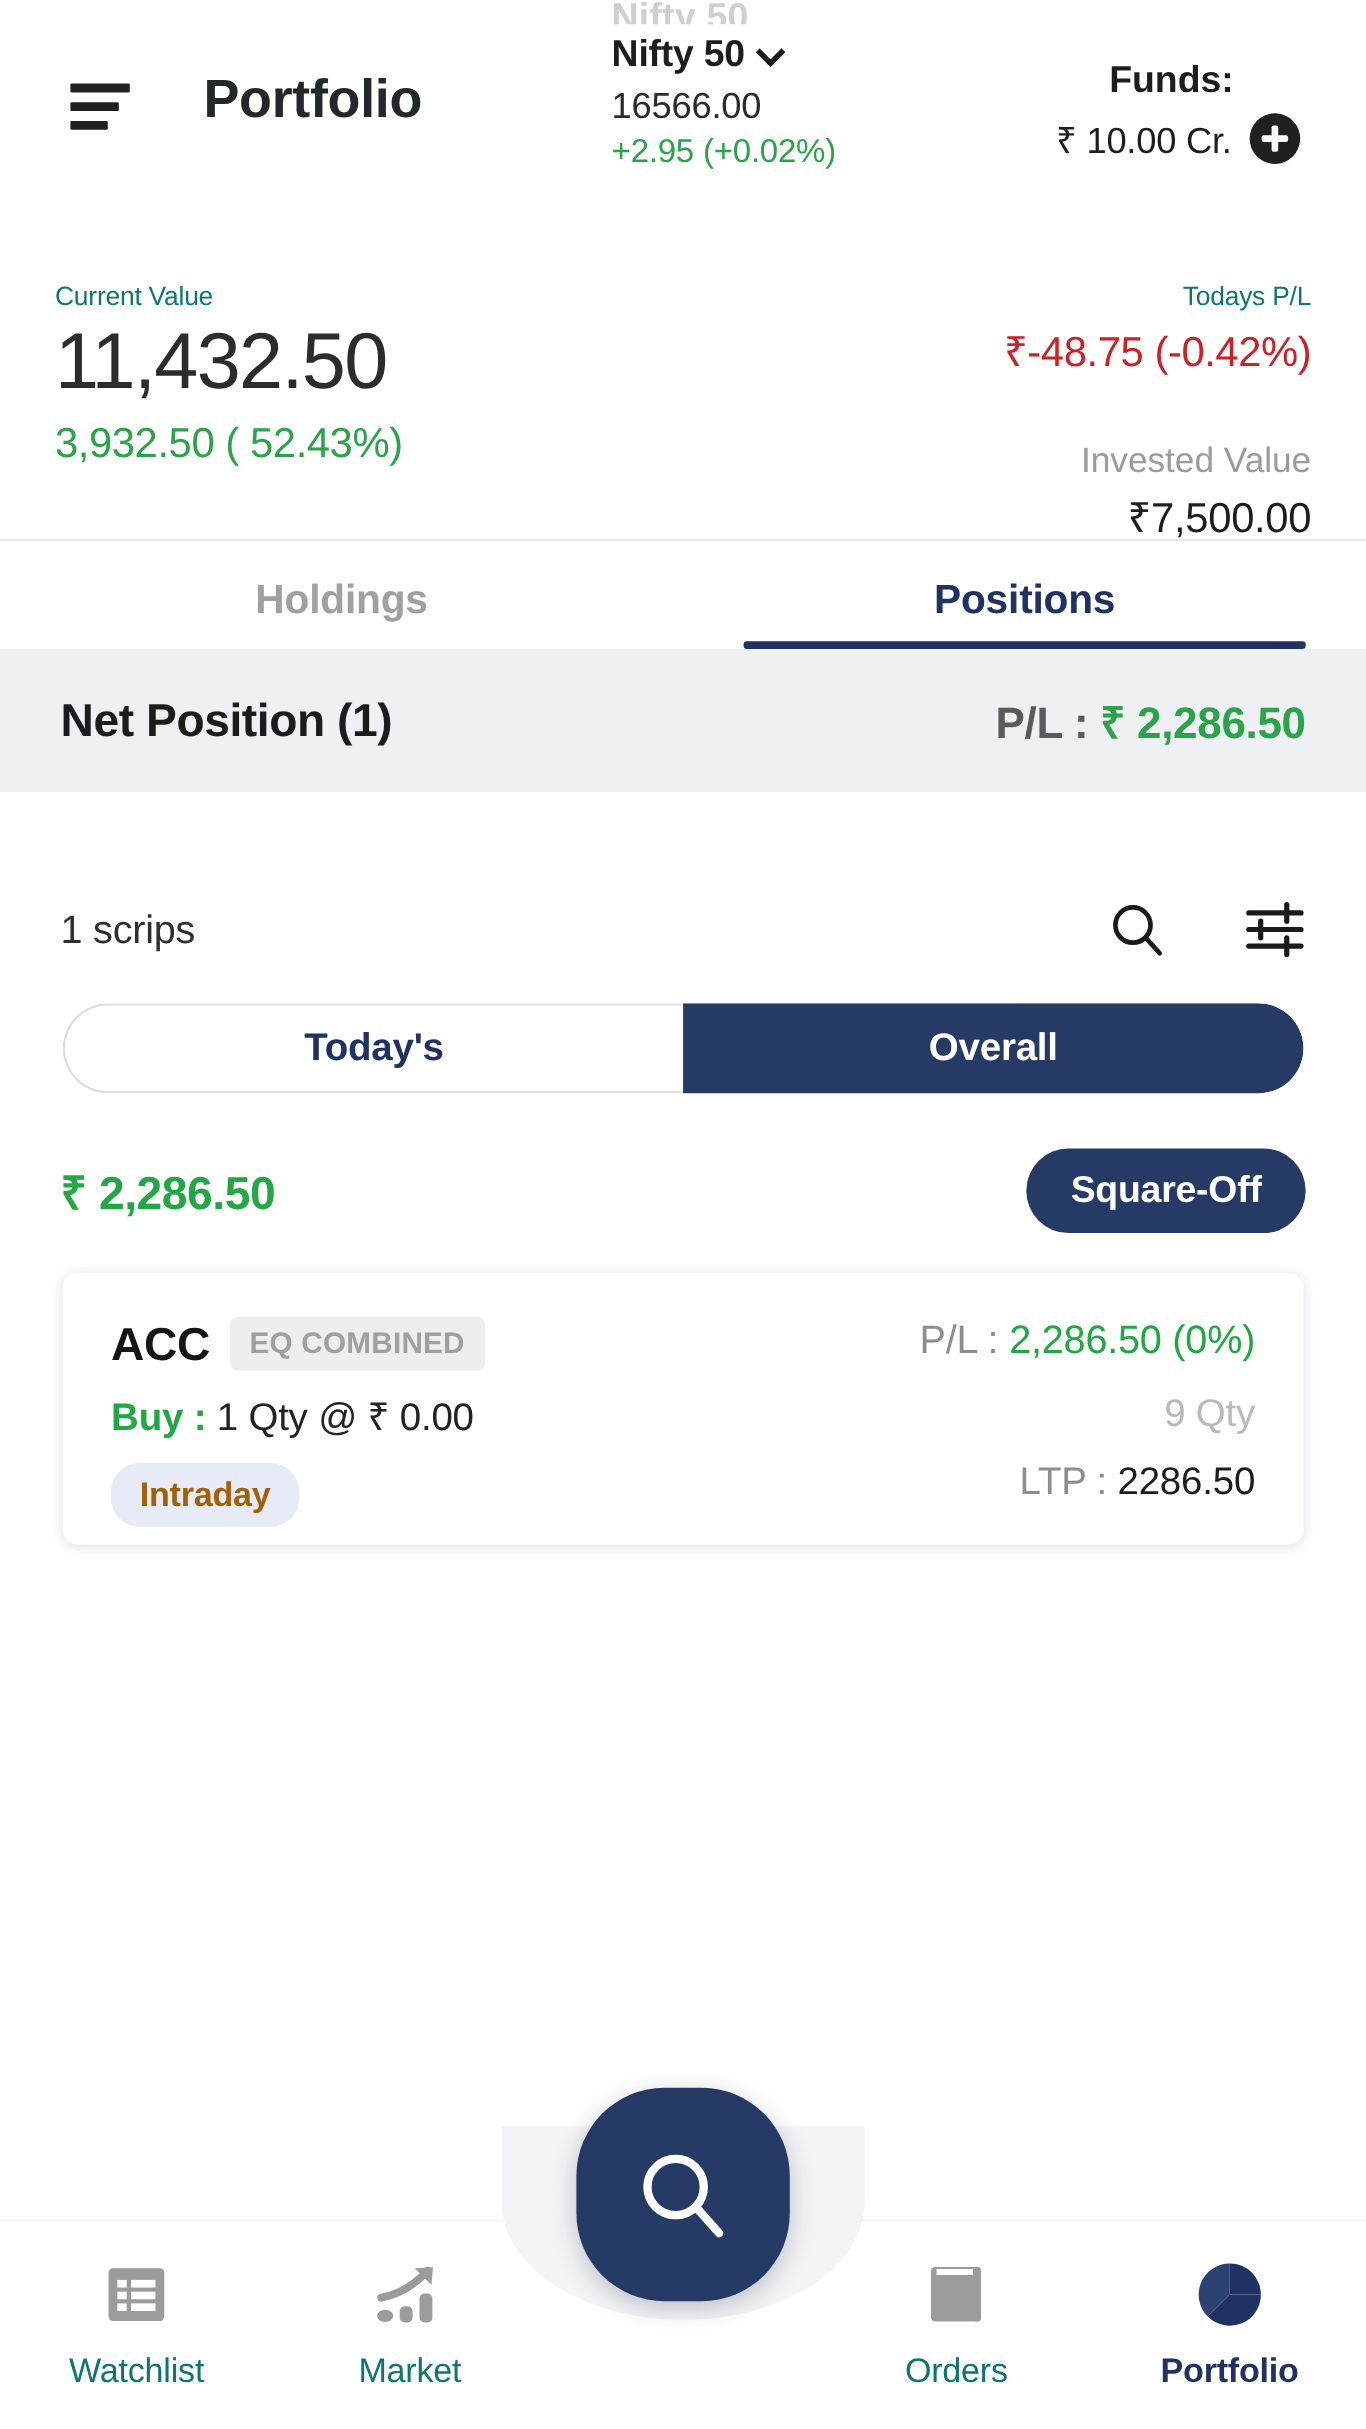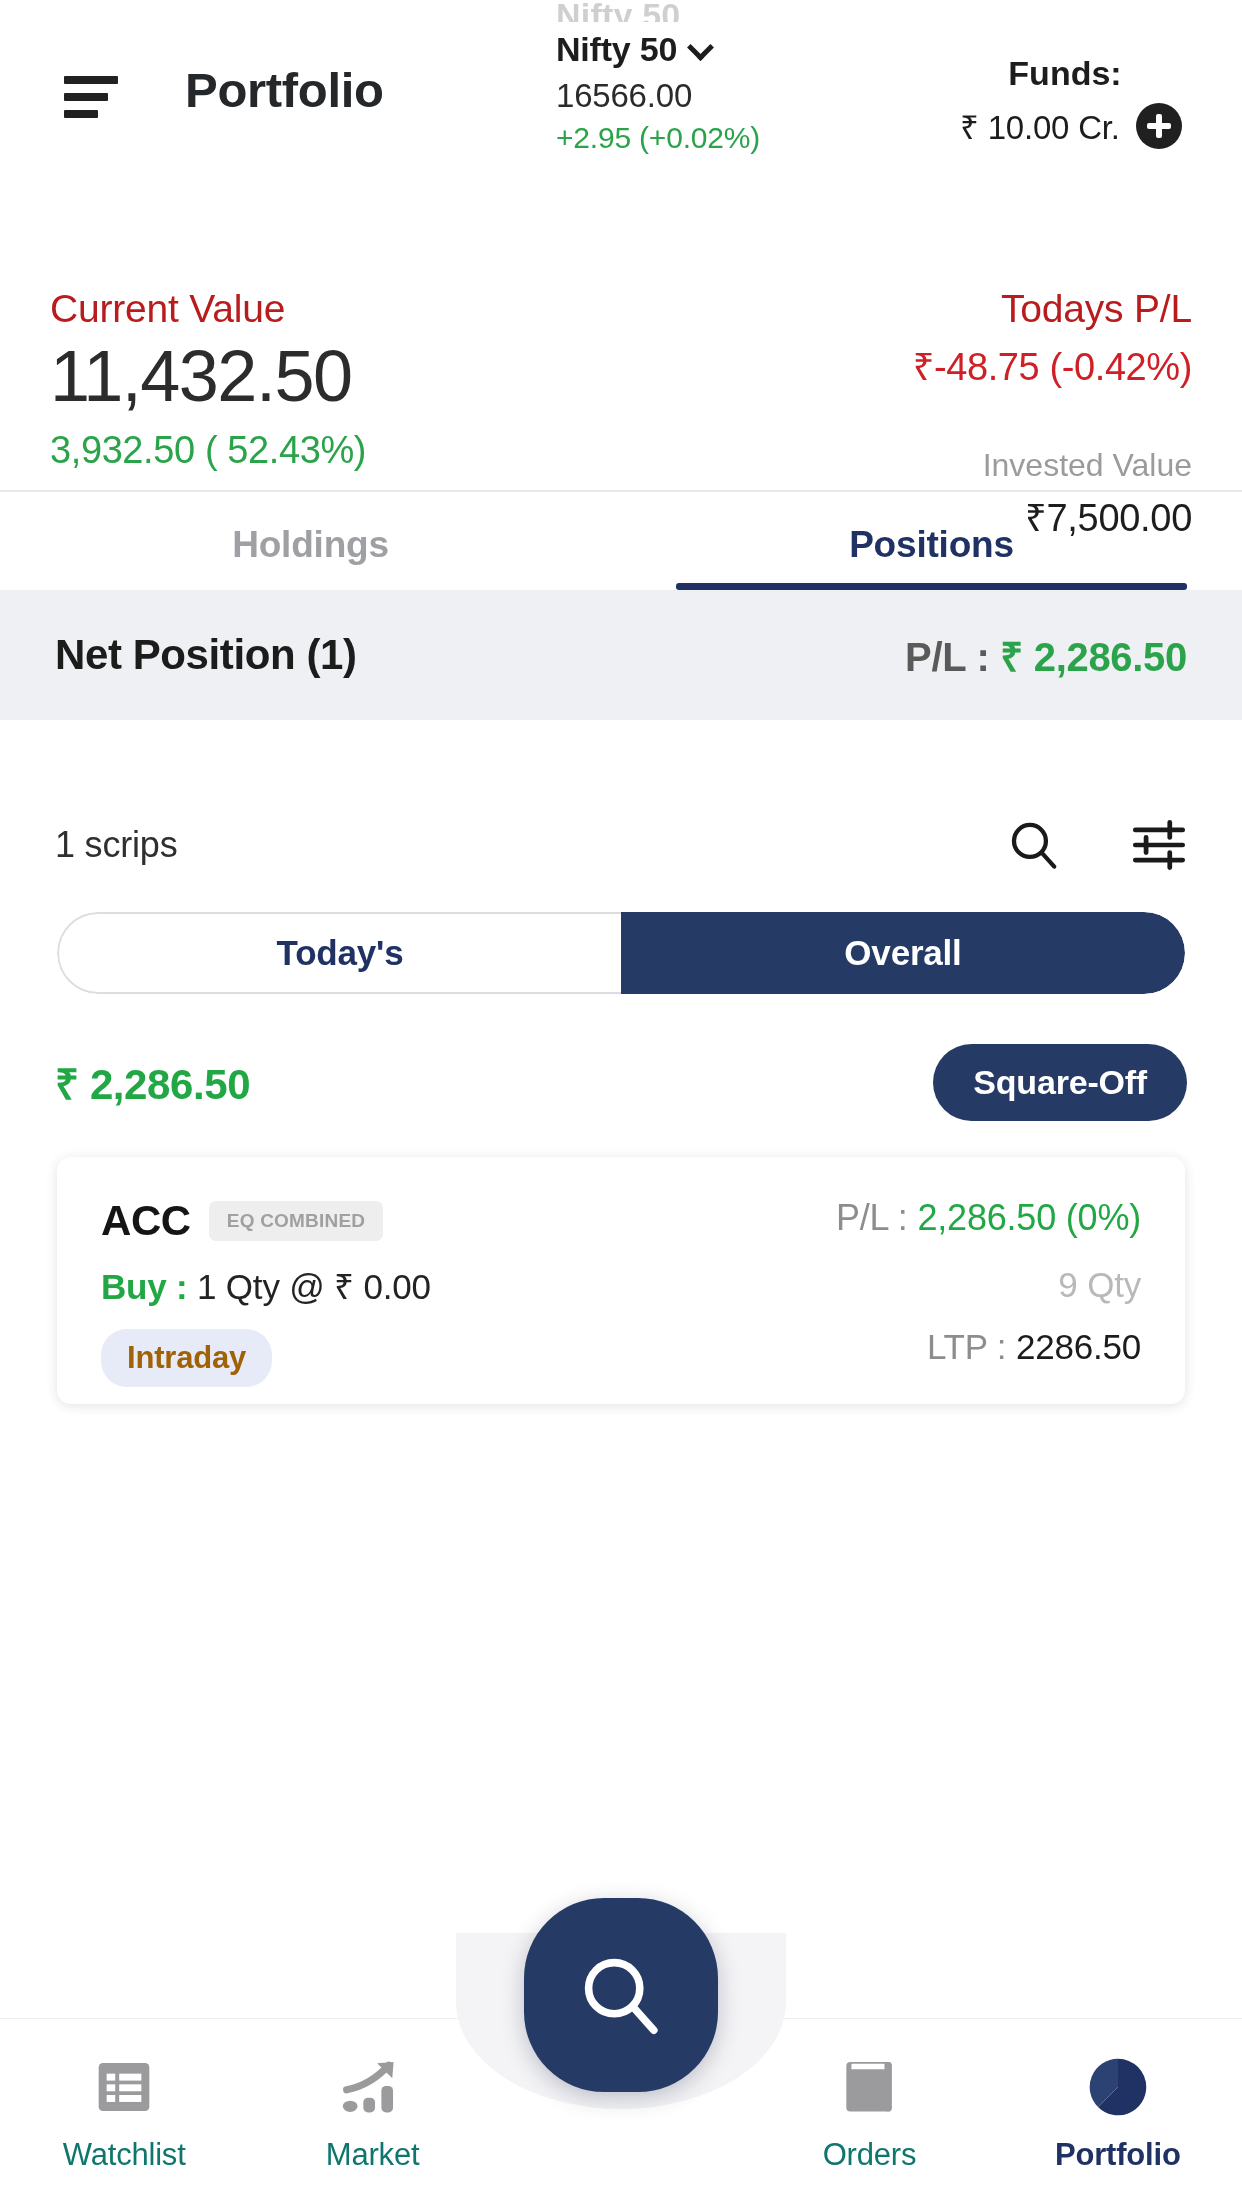--- a/index.html
+++ b/index.html
@@ -173,25 +173,24 @@
     position: absolute;
     top: 236px; left: 0;
     width: 1242px;
     height: 252px;
     padding: 0 50px;
   }
   .sum-left { position: absolute; left: 50px; top: 20px; }
   .sum-right { position: absolute; right: 50px; top: 20px; text-align: right; }
 
   .sum-caption {
-    font-size: 39px;
-    color: #b91c1c;
-    font-weight: 400;
-    letter-spacing: -0.2px;
-    margin-top: 31px;
+    font-size: 24px;
+    color: #0f766e;
+    font-weight: 400;
+    letter-spacing: -0.2px;
   }
   .current-value {
     margin-top: 8px;
     font-size: 72px;
     color: #2c2c2c;
     font-weight: 400;
     letter-spacing: -1.5px;
     line-height: 1.05;
   }
   .overall-pl {
@@ -393,21 +392,21 @@
   .sym-row { display: flex; align-items: center; gap: 18px; }
   .symbol {
     font-size: 42px;
     font-weight: 700;
     color: #151515;
     letter-spacing: -0.4px;
   }
   .exch-chip {
     background: #eeeeef;
     color: #a0a0a3;
-    font-size: 19px;
+    font-size: 27px;
     font-weight: 700;
     padding: 9px 18px;
     border-radius: 7px;
     letter-spacing: 0.2px;
   }
   .buy-row {
     margin-top: 17px;
     font-size: 35px;
     color: #232323;
     letter-spacing: -0.2px;

